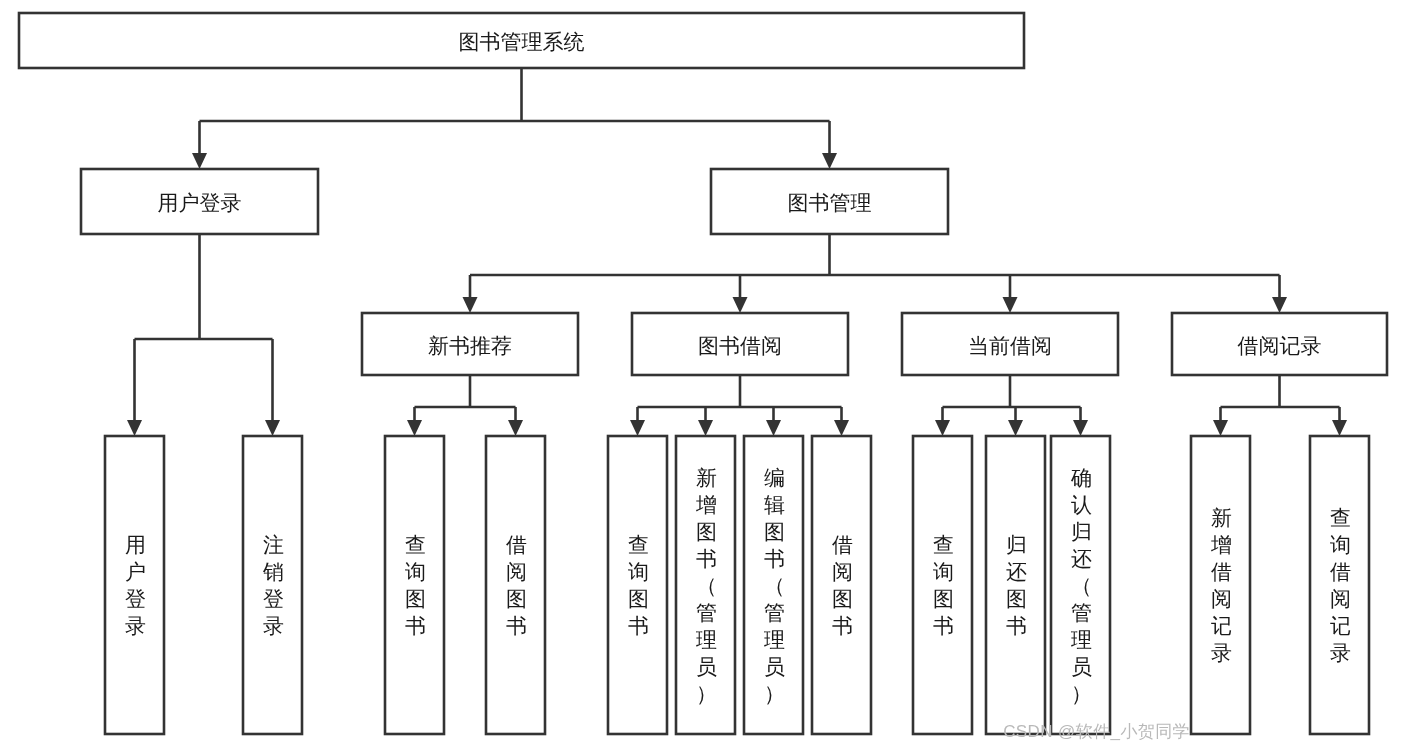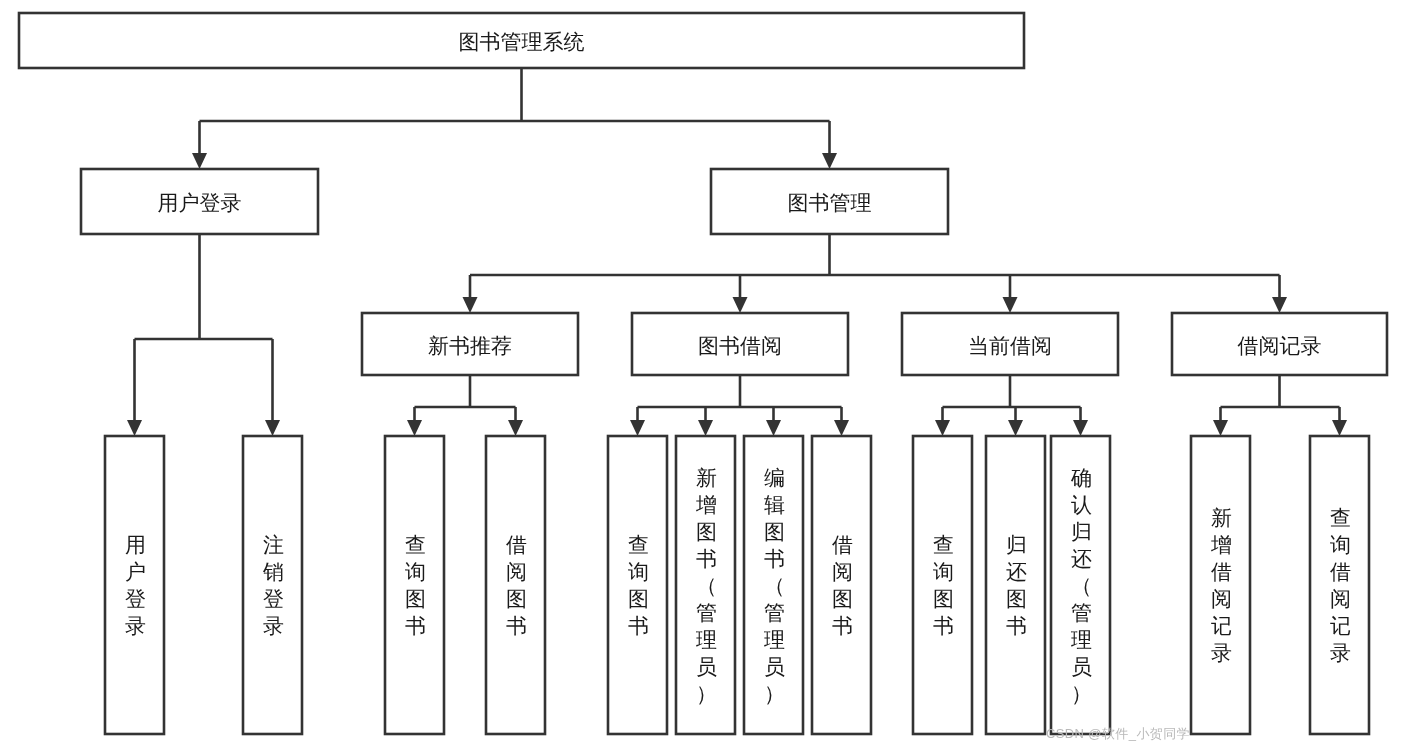--- a/index.html
+++ b/index.html
@@ -54,21 +54,21 @@
     font-size: 21px;
     fill: #1a1a1a;
     text-anchor: middle;
     white-space: pre;
   }
   .watermark-text {
     position: absolute;
     right: 8px;
     bottom: 4px;
     font-family: "Liberation Sans", "DejaVu Sans", sans-serif;
-    font-size: 13px;
+    font-size: 17px;
     color: #b9b9b9;
     letter-spacing: 0.4px;
     user-select: none;
     pointer-events: none;
     white-space: nowrap;
   }
 </style>
 </head>
 <body>
 

